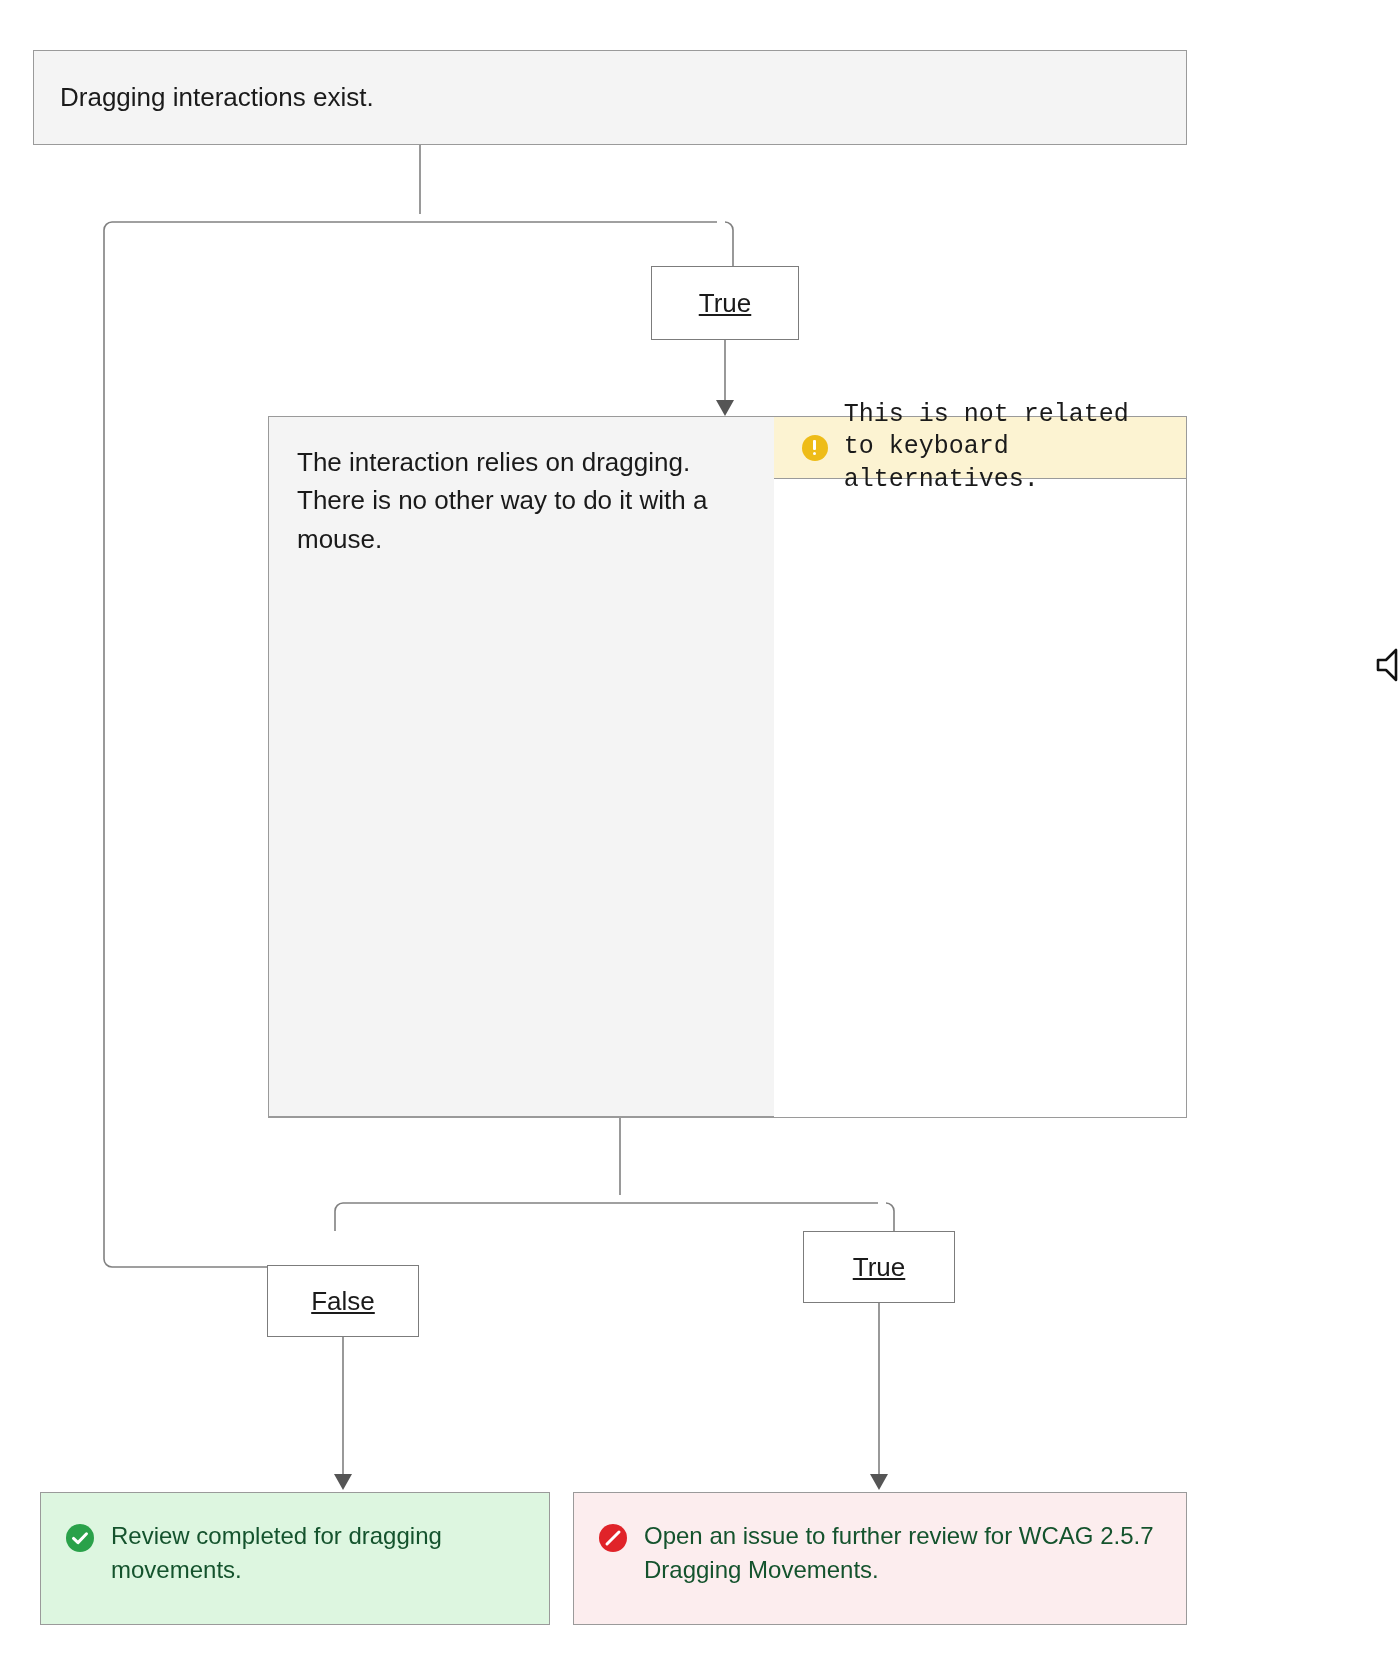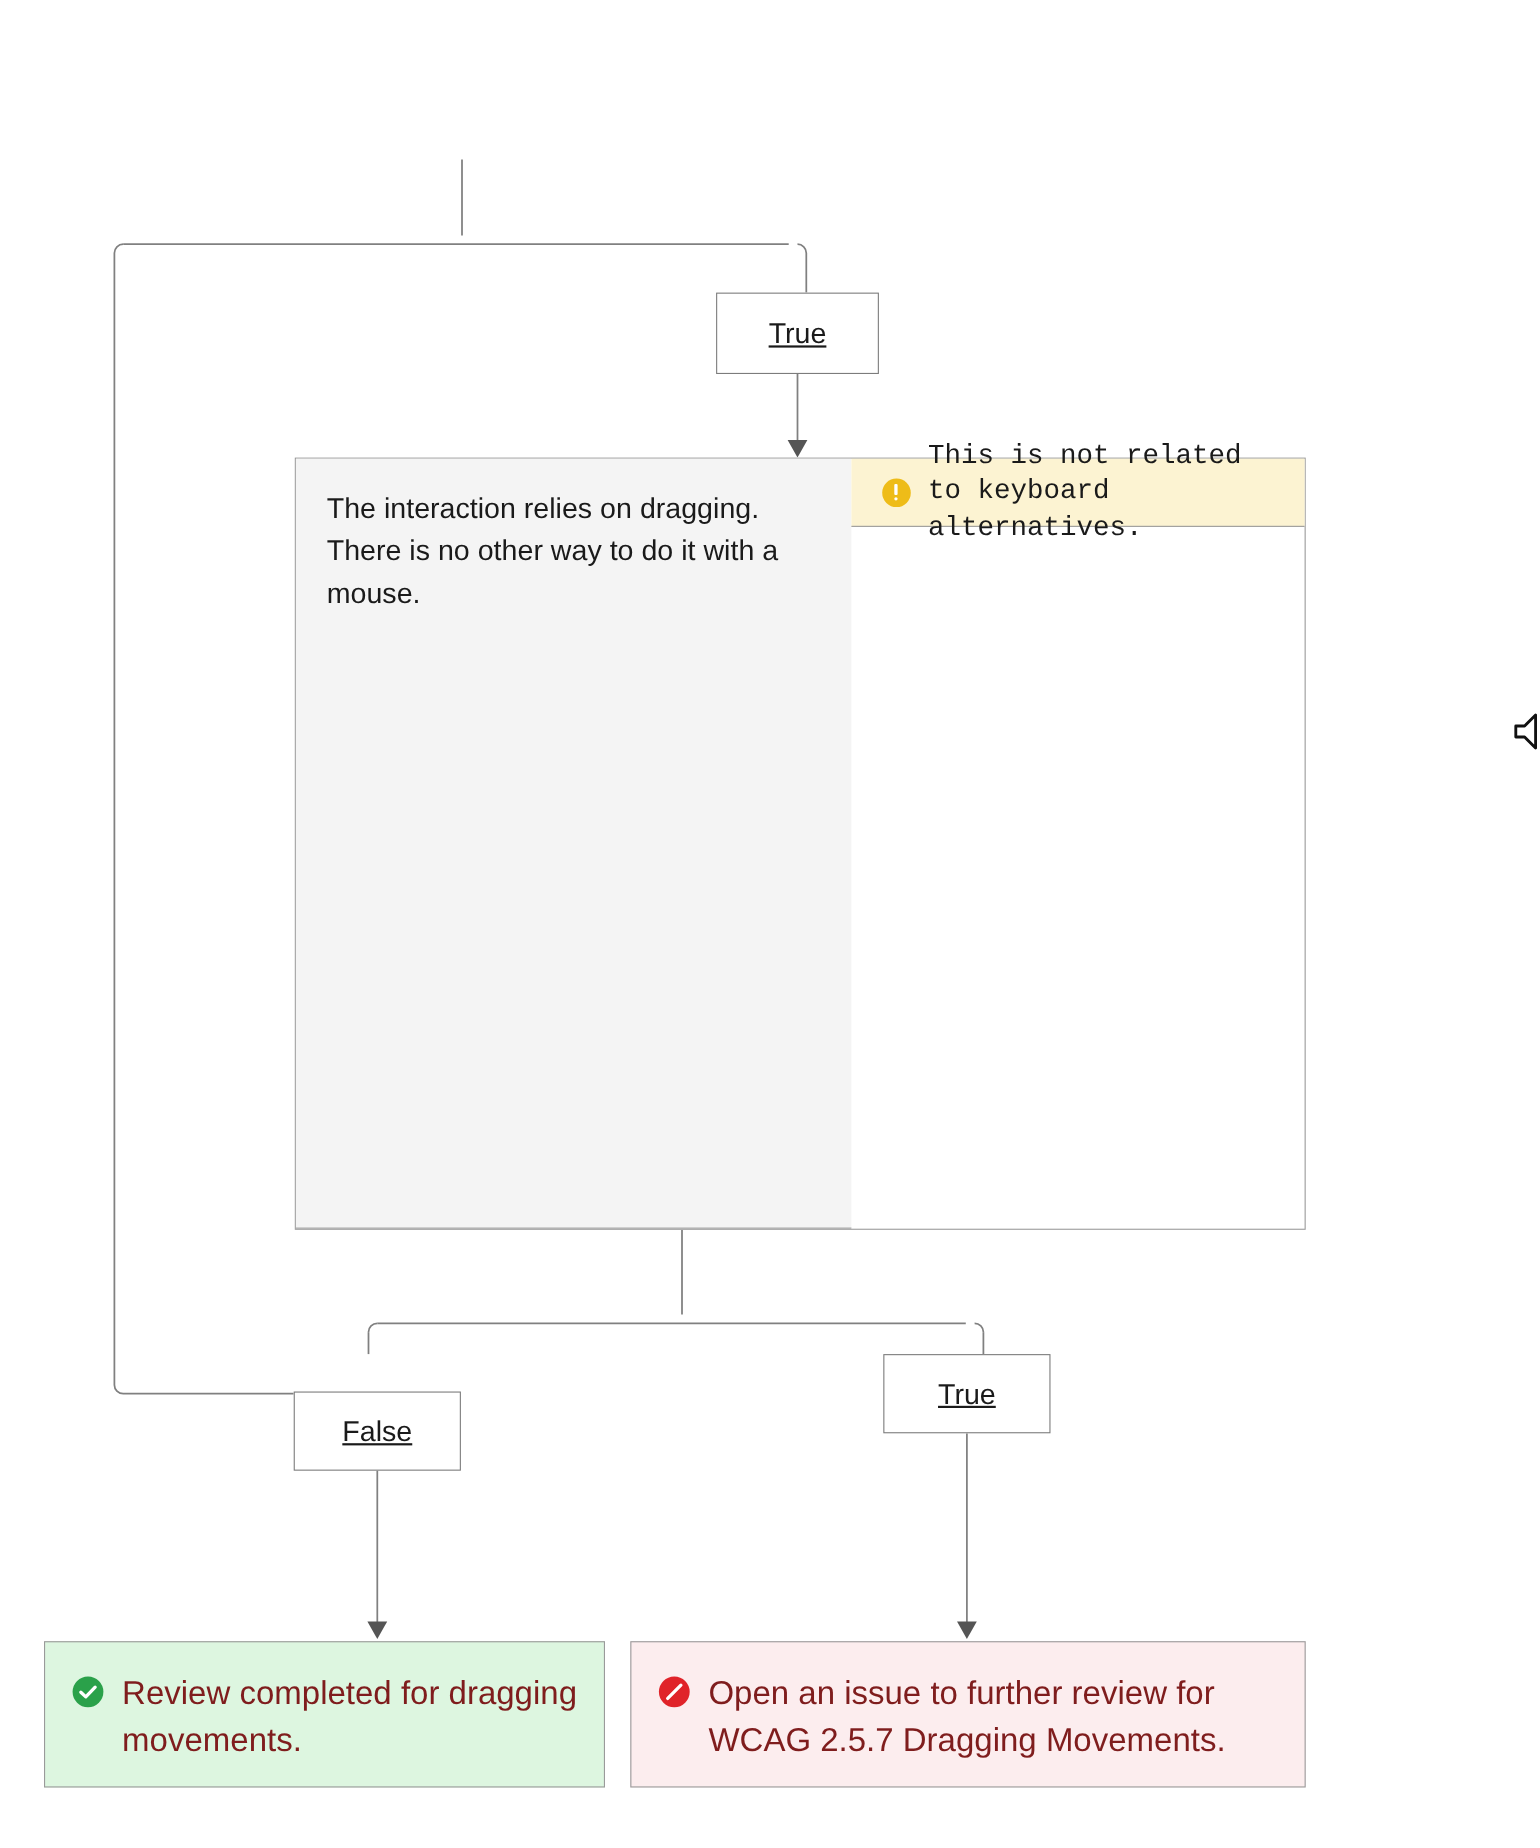--- a/index.html
+++ b/index.html
@@ -202,23 +202,23 @@
     background: #ddf6e0;
   }
   #outcome-issue {
     left: 573px;
     top: 1492px;
     width: 614px;
     height: 133px;
     background: #fcedee;
   }
   .outcome .otxt {
-    font-size: 30px;
+    font-size: 24px;
     line-height: 1.42;
-    color: #7f1d1d;
+    color: #14532d;
   }
   .ico-check {
     width: 30px; height: 30px;
     flex: 0 0 auto;
     margin-top: 4px;
   }
   .ico-deny {
     width: 30px; height: 30px;
     flex: 0 0 auto;
     margin-top: 4px;
@@ -255,20 +255,23 @@
 
       <path d="M879,1303 L879,1478"></path>
     </g>
     <g fill="#555555">
       <polygon points="725,416 716,400 734,400"></polygon>
       <polygon points="343,1490 334,1474 352,1474"></polygon>
       <polygon points="879,1490 870,1474 888,1474"></polygon>
     </g>
   </svg>
 
+  <div class="node" id="node-root">
+    <span class="txt">Dragging interactions exist.</span>
+  </div>
 
   <div class="cond" id="cond-top-true">
     <span>True</span>
   </div>
 
   <div id="card">
 
     <div id="card-head">
       <div class="txt">The interaction relies on dragging. There is no other way to do it with a mouse.</div>
     </div>

